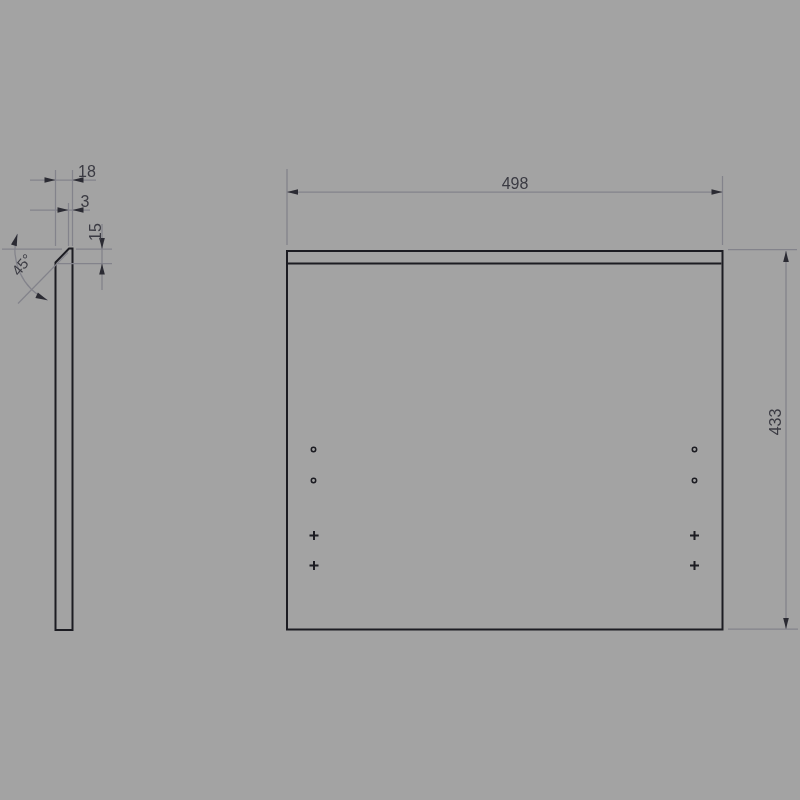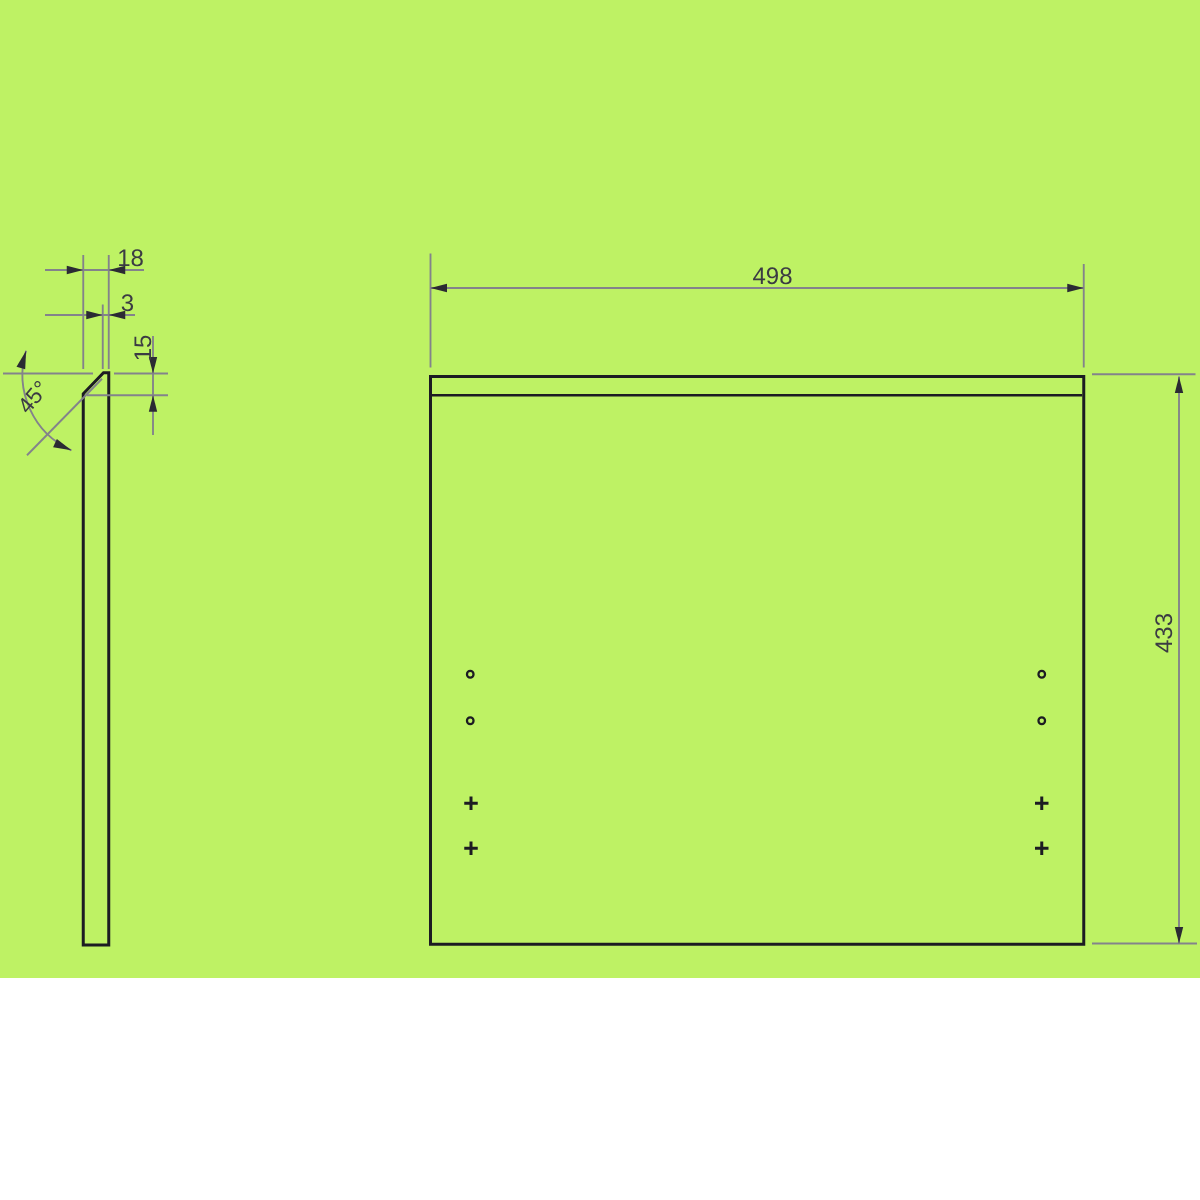--- a/index.html
+++ b/index.html
@@ -7,22 +7,22 @@
     padding: 0;
     background: #ffffff;
     width: 800px;
     height: 800px;
     overflow: hidden;
     font-family: "Liberation Sans", sans-serif;
   }
   #stage {
     position: relative;
     width: 800px;
-    height: 652px;
-    background: #bef264;
+    height: 800px;
+    background: #a3a3a3;
   }
   svg text {
     font-family: "Liberation Sans", "DejaVu Sans", sans-serif;
     fill: #3b3b43;
   }
   .objline   { stroke: #1c1c22; stroke-width: 2;   fill: none; }
   .objline-t { stroke: #1c1c22; stroke-width: 1.8; fill: none; }
   .dimline   { stroke: #83838b; stroke-width: 1.25; fill: none; }
   .arrow     { fill: #2b2b33; stroke: none; }
   .dimtext   { font-size: 16px; }

